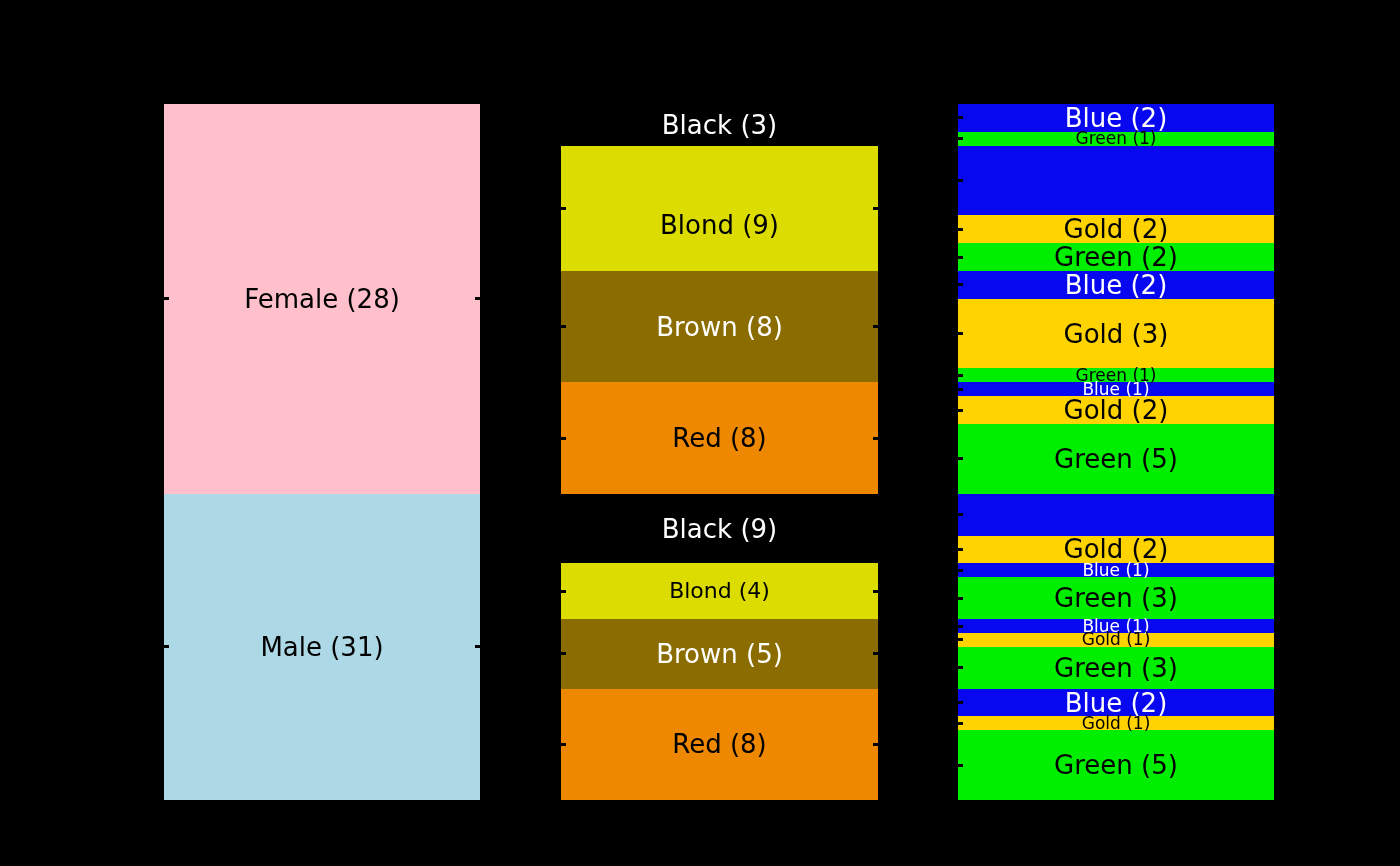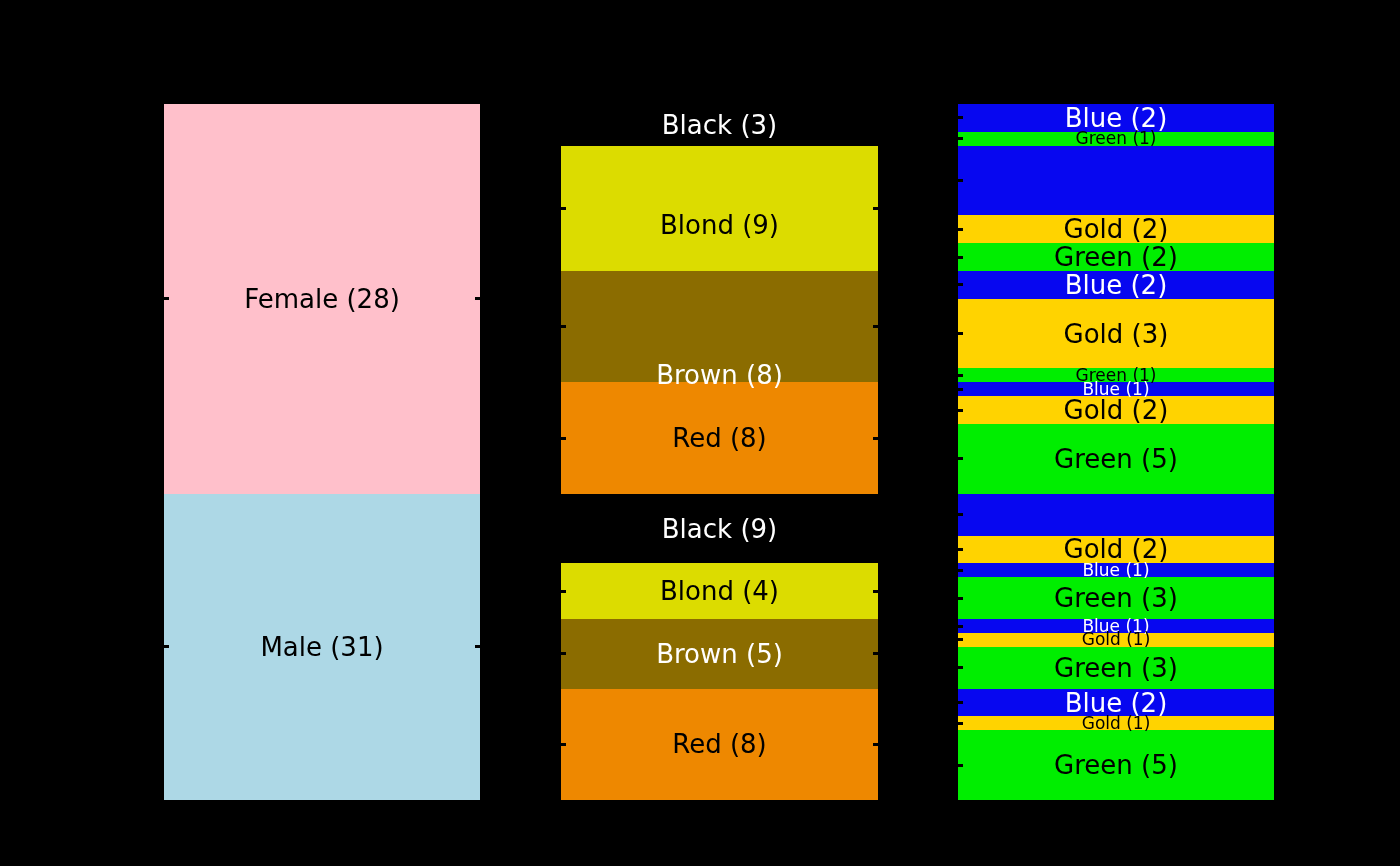--- a/index.html
+++ b/index.html
@@ -103,24 +103,24 @@
       <div class="tick-mark" style="width: 5px; height: 3px; background: rgb(0, 0, 0); top: 666.26px; left: 958px;"></div>
       <div class="tick-mark" style="width: 5px; height: 3px; background: rgb(0, 0, 0); top: 701.06px; left: 958px;"></div>
       <div class="tick-mark" style="width: 5px; height: 3px; background: rgb(0, 0, 0); top: 721.94px; left: 958px;"></div>
       <div class="tick-mark" style="width: 5px; height: 3px; background: rgb(0, 0, 0); top: 763.7px; left: 958px;"></div>
     </div>
   <div class="layer" id="labels-layer">
       <div class="seg-label" style="font-size: 26px; color: rgb(0, 0, 0); left: 164px; width: 316px; top: 283.88px; height: 30px;">Female (28)</div>
       <div class="seg-label" style="font-size: 26px; color: rgb(0, 0, 0); left: 164px; width: 316px; top: 631.88px; height: 30px;">Male (31)</div>
       <div class="seg-label" style="font-size: 26px; color: rgb(255, 255, 255); left: 561px; width: 317px; top: 109.88px; height: 30px;">Black (3)</div>
       <div class="seg-label" style="font-size: 26px; color: rgb(0, 0, 0); left: 561px; width: 317px; top: 210px; height: 30px;">Blond (9)</div>
-      <div class="seg-label" style="font-size: 26px; color: rgb(255, 255, 255); left: 561px; width: 317px; top: 311.72px; height: 30px; margin-top: 48px;">Brown (8)</div>
+      <div class="seg-label" style="font-size: 26px; color: rgb(255, 255, 255); left: 561px; width: 317px; top: 311.72px; height: 30px;">Brown (8)</div>
       <div class="seg-label" style="font-size: 26px; color: rgb(0, 0, 0); left: 561px; width: 317px; top: 423.08px; height: 30px;">Red (8)</div>
       <div class="seg-label" style="font-size: 26px; color: rgb(255, 255, 255); left: 561px; width: 317px; top: 513.56px; height: 30px;">Black (9)</div>
-      <div class="seg-label" style="font-size: 26px; color: rgb(0, 0, 0); left: 561px; width: 317px; top: 576.2px; height: 30px;">Blond (4)</div>
+      <div class="seg-label" style="font-size: 22px; color: rgb(0, 0, 0); left: 561px; width: 317px; top: 576.2px; height: 30px;">Blond (4)</div>
       <div class="seg-label" style="font-size: 26px; color: rgb(255, 255, 255); left: 561px; width: 317px; top: 638.84px; height: 30px;">Brown (5)</div>
       <div class="seg-label" style="font-size: 26px; color: rgb(0, 0, 0); left: 561px; width: 317px; top: 729.32px; height: 30px;">Red (8)</div>
       <div class="seg-label" style="font-size: 26px; color: rgb(255, 255, 255); left: 958px; width: 316px; top: 102.92px; height: 30px;">Blue (2)</div>
       <div class="seg-label" style="font-size: 17px; color: rgb(0, 0, 0); left: 958px; width: 316px; top: 128.3px; height: 21px;">Green (1)</div>
       <div class="seg-label" style="font-size: 26px; color: rgb(0, 0, 0); left: 958px; width: 316px; top: 214.28px; height: 30px;">Gold (2)</div>
       <div class="seg-label" style="font-size: 26px; color: rgb(0, 0, 0); left: 958px; width: 316px; top: 242.12px; height: 30px;">Green (2)</div>
       <div class="seg-label" style="font-size: 26px; color: rgb(255, 255, 255); left: 958px; width: 316px; top: 269.96px; height: 30px;">Blue (2)</div>
       <div class="seg-label" style="font-size: 26px; color: rgb(0, 0, 0); left: 958px; width: 316px; top: 318.68px; height: 30px;">Gold (3)</div>
       <div class="seg-label" style="font-size: 17px; color: rgb(0, 0, 0); left: 958px; width: 316px; top: 364.94px; height: 21px;">Green (1)</div>
       <div class="seg-label" style="font-size: 17px; color: rgb(255, 255, 255); left: 958px; width: 316px; top: 378.86px; height: 21px;">Blue (1)</div>

